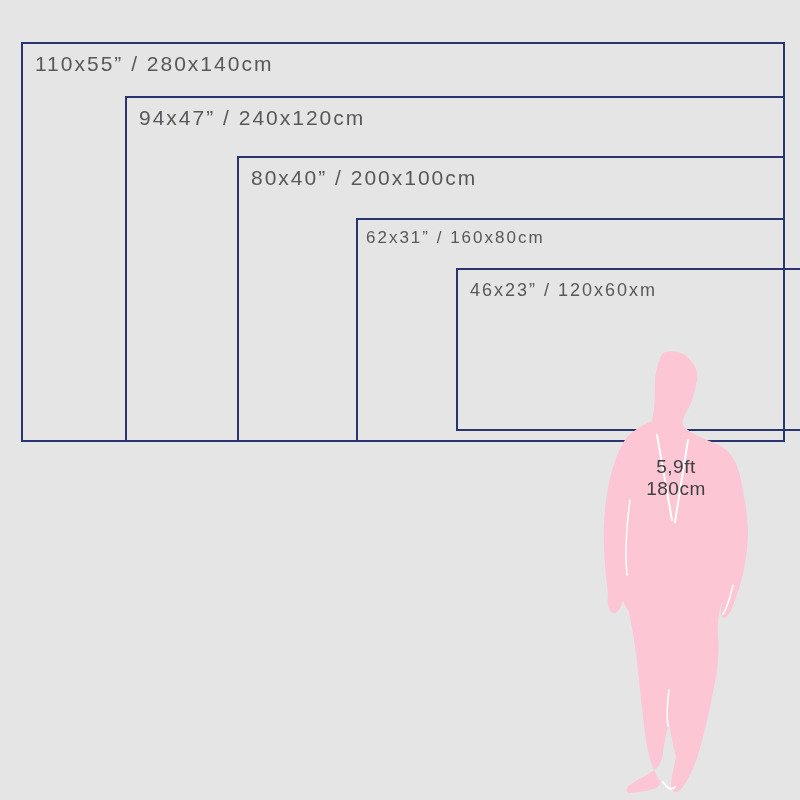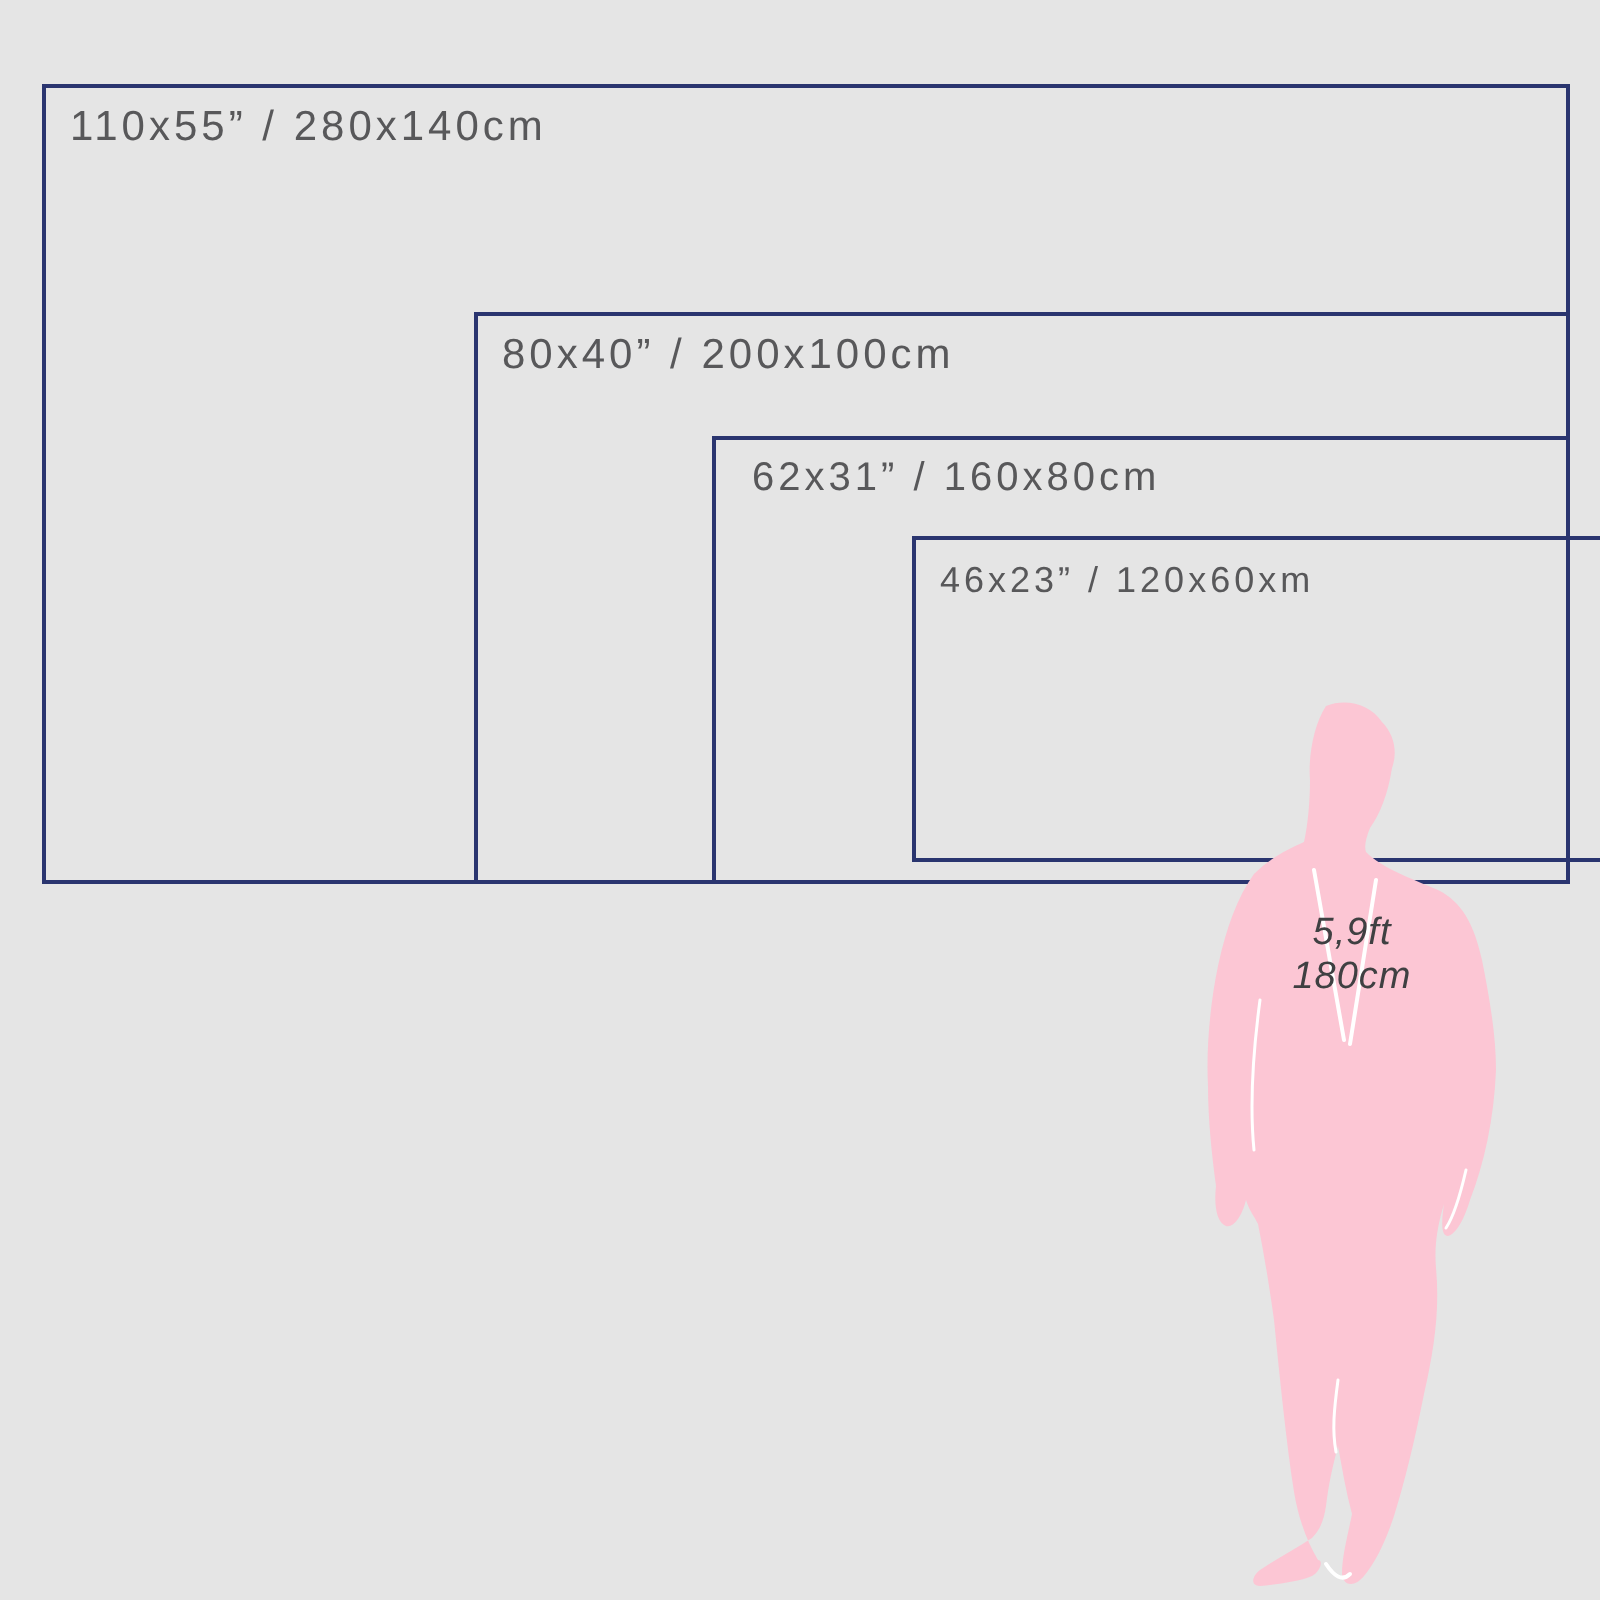--- a/index.html
+++ b/index.html
@@ -29,21 +29,21 @@
   .size-label {
     display: inline-block;
     padding: 8px 0 0 12px;
     color: #58585a;
     letter-spacing: 2px;
     white-space: nowrap;
   }
   .r1 .size-label { font-size: 21px; }
   .r2 .size-label { font-size: 21px; }
   .r3 .size-label { font-size: 21px; }
-  .r4 .size-label { font-size: 20px; padding-left: 18px; }
+  .r4 .size-label { font-size: 17px; padding-left: 8px; }
   .r5 .size-label { font-size: 18px; padding-top: 10px; }
   .person-svg {
     position: absolute;
     left: 585px;
     top: 350px;
     width: 172px;
     height: 445px;
     z-index: 8;
   }
   .person-body { fill: #fcc6d4; stroke: none; }
@@ -53,32 +53,34 @@
     position: absolute;
     left: 616px;
     top: 456px;
     width: 120px;
     text-align: center;
     z-index: 9;
     color: #3f4042;
     font-size: 19px;
     line-height: 22px;
     letter-spacing: 0.5px;
-    font-style: italic;
   }
 </style>
 </head>
 <body>
 
 <div class="canvas">
 
   <div class="rect r1">
     <span class="size-label">110x55” / 280x140cm</span>
   </div>
 
+  <div class="rect r2">
+    <span class="size-label">94x47” / 240x120cm</span>
+  </div>
 
   <div class="rect r3">
     <span class="size-label">80x40” / 200x100cm</span>
   </div>
 
   <div class="rect r4">
     <span class="size-label">62x31” / 160x80cm</span>
   </div>
 
   <div class="rect r5">

